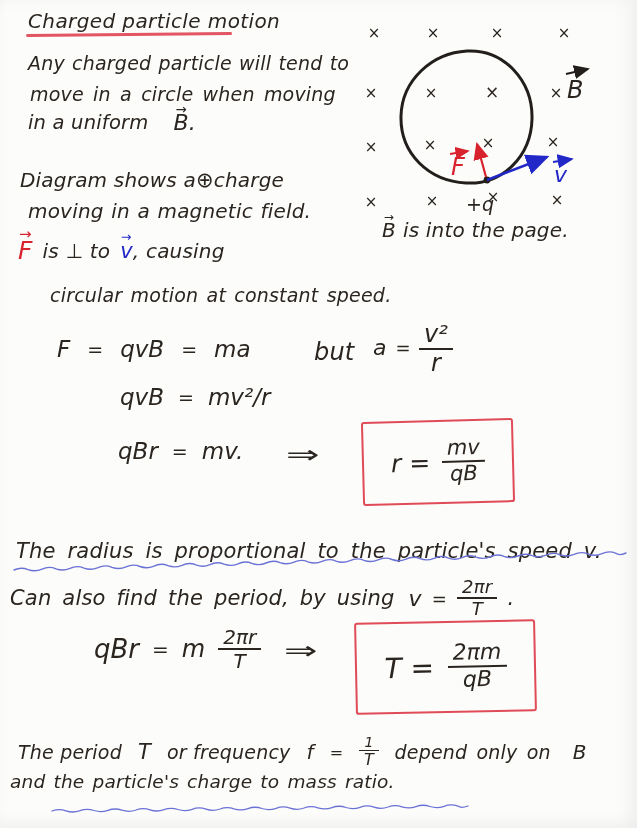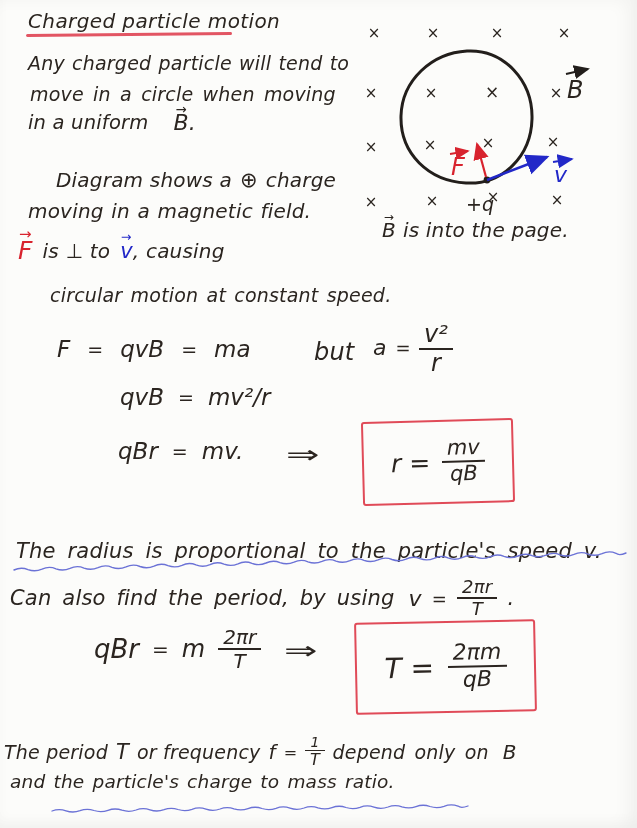--- a/index.html
+++ b/index.html
@@ -38,21 +38,21 @@
   <div class="abs title">Charged particle motion</div>
   <div class="abs title-underline"></div>
 
   <div class="line" style="left:28px;top:52px;word-spacing:1px;">Any charged particle will tend to</div>
   <div class="line" style="left:30px;top:83px;word-spacing:3px;">move in a circle when moving</div>
   <div class="line flexline" style="left:28px;top:110px;gap:25px;font-size:19.5px;">
     <span>in a uniform</span>
     <span style="font-size:22px;"><span class="vec">B</span><span>.</span></span>
   </div>
 
-  <div class="line flexline" style="left:20px;top:168px;gap:8px;font-size:20px;margin-left:36px;">
+  <div class="line flexline" style="left:20px;top:168px;font-size:20px;">
     <span>Diagram shows a</span>
     <span style="font-size:21px;">⊕</span>
     <span>charge</span>
   </div>
   <div class="line" style="left:28px;top:199px;font-size:20px;word-spacing:1px;">moving in a magnetic field.</div>
   <div class="line flexline" style="left:18px;top:238px;gap:10px;font-size:20px;">
     <span class="vec red" style="font-size:25px;">F</span>
     <span>is ⊥ to</span>
     <span><span class="vec blue" style="font-size:21px;">v</span><span>, causing</span></span>
   </div>
@@ -174,21 +174,21 @@
   </div>
   <span class="imparrow" style="left:284px;top:636px;">⇒</span>
   <div class="redbox" style="left:355px;top:621px;width:177px;height:88px;gap:14px;transform:rotate(-1.2deg);">
     <span style="font-size:28px;">T =</span>
     <span class="frac" style="font-size:22px;">
       <span class="num">2πm</span>
       <span class="den">qB</span>
     </span>
   </div>
 
-  <div class="line flexline" style="left:4px;top:732px;gap:8px;height:40px;">
+  <div class="line flexline" style="left:18px;top:732px;gap:16px;height:40px;">
     <span>The period</span>
     <span style="font-size:21px;">T</span>
     <span>or frequency</span>
     <span style="font-size:20px;">f</span>
     <span style="font-size:16px;">=</span>
     <span class="frac" style="font-size:14px;">
       <span class="num" style="border-bottom-width:1.5px;">1</span>
       <span class="den" style="font-size:16px;">T</span>
     </span>
     <span style="word-spacing:3px;">depend only on</span>

